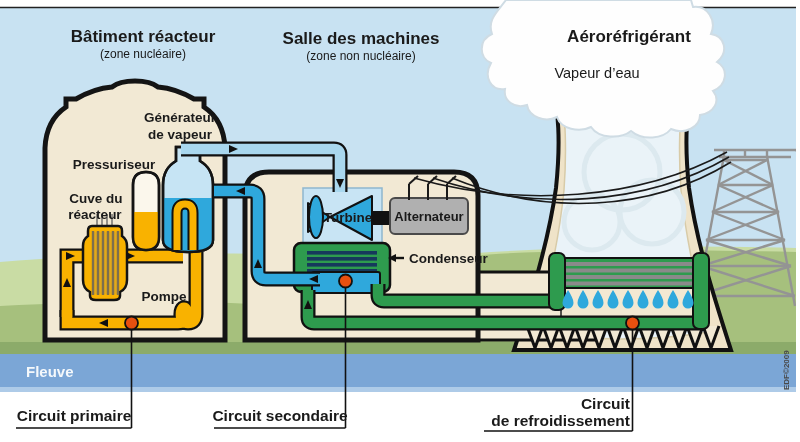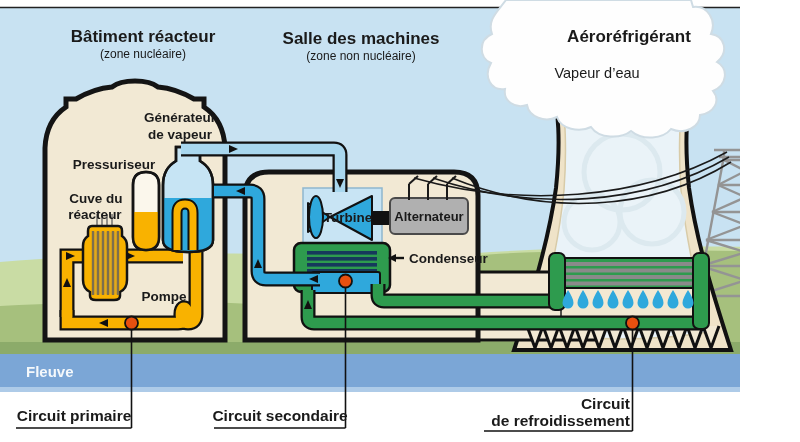--- a/index.html
+++ b/index.html
@@ -1,16 +1,16 @@
 <!DOCTYPE html>
 <html><head>
 <meta charset="utf-8">
 <style>
   html,body{margin:0;padding:0;background:#fff;}
-  .stage{position:relative;width:740px;height:442px;background:#fff;overflow:hidden;
+  .stage{position:relative;width:796px;height:442px;background:#fff;overflow:hidden;
          font-family:"Liberation Sans",sans-serif;}
   svg{display:block;}
   text{font-family:"Liberation Sans",sans-serif;fill:#1a1a1a;}
   .title{font-size:17px;font-weight:bold;}
   .sub{font-size:12px;}
   .lbl{font-size:13.5px;font-weight:bold;}
   .lbl2{font-size:13px;font-weight:bold;}
   .circ{font-size:15.5px;font-weight:bold;}
   .river-lbl{font-size:15px;font-weight:bold;fill:#f4f8fb;}
   .wm{font-size:8px;fill:#4a4a4a;font-weight:bold;}

